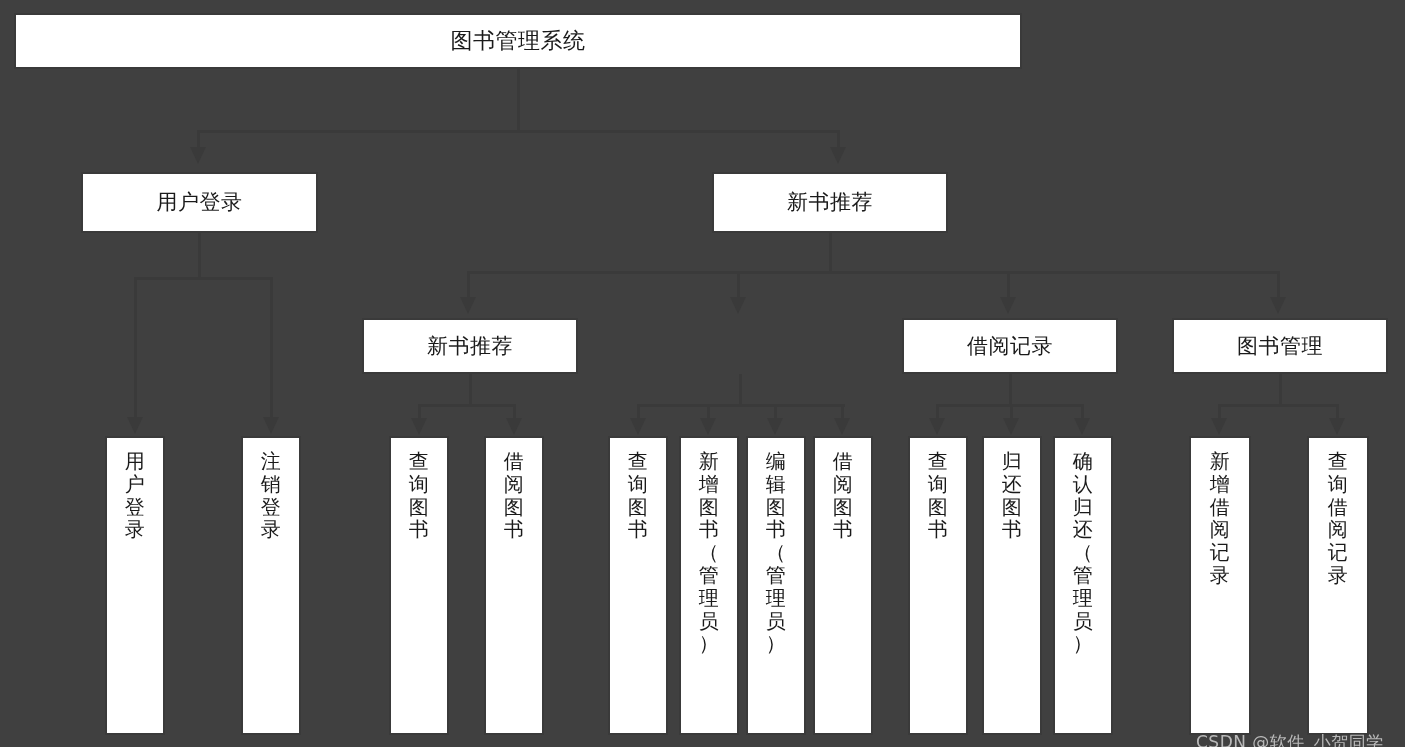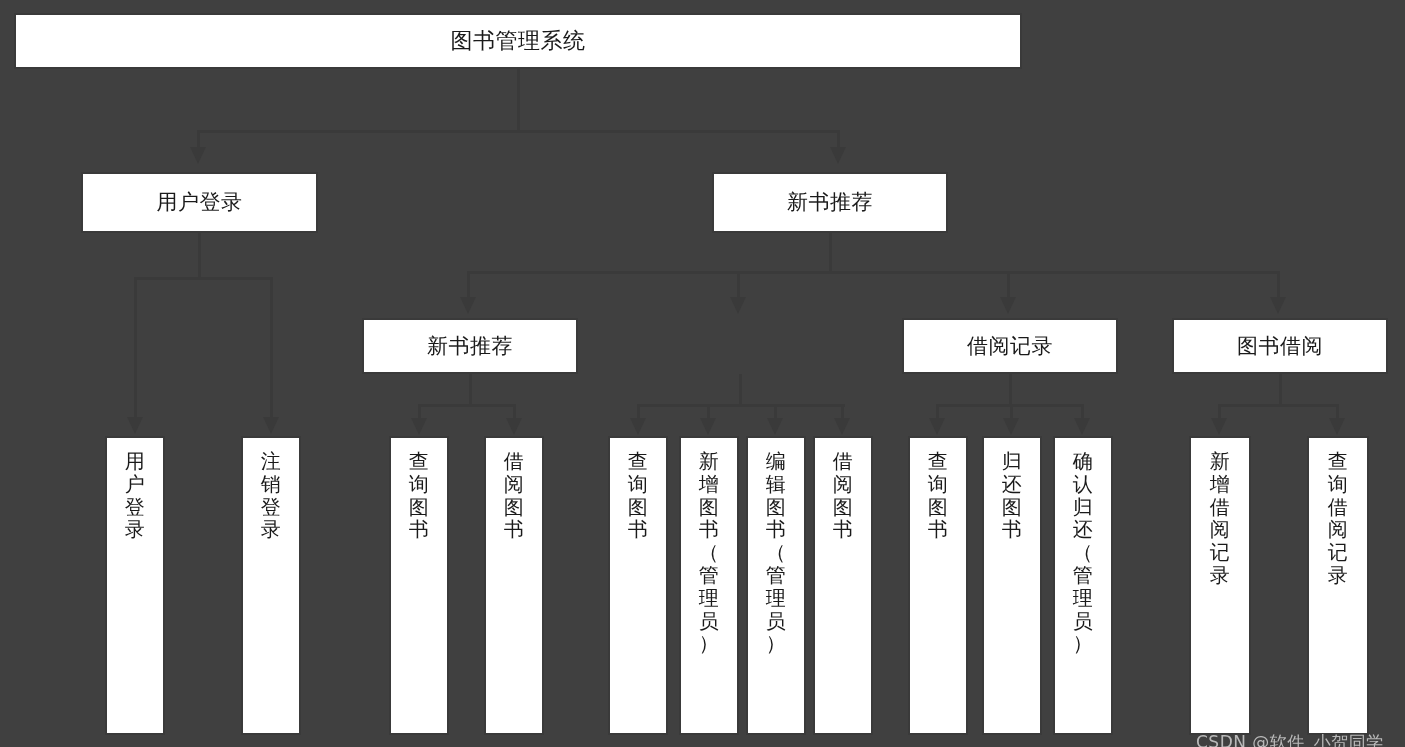--- a/index.html
+++ b/index.html
@@ -159,21 +159,21 @@
     <span class="label">新书推荐</span>
   </div>
 
   <div class="node lvl2" style="left:362px; top:318px; width:216px; height:56px;">
     <span class="label">新书推荐</span>
   </div>
   <div class="node lvl2" style="left:902px; top:318px; width:216px; height:56px;">
     <span class="label">借阅记录</span>
   </div>
   <div class="node lvl2" style="left:1172px; top:318px; width:216px; height:56px;">
-    <span class="label">图书借阅</span>
+    <span class="label">图书管理</span>
   </div>
 
   <div class="node leaf" style="left:105px; top:436px; width:60px; height:299px;">
     <span class="label">用
 户
 登
 录</span>
   </div>
   <div class="node leaf" style="left:241px; top:436px; width:60px; height:299px;">
     <span class="label">注

